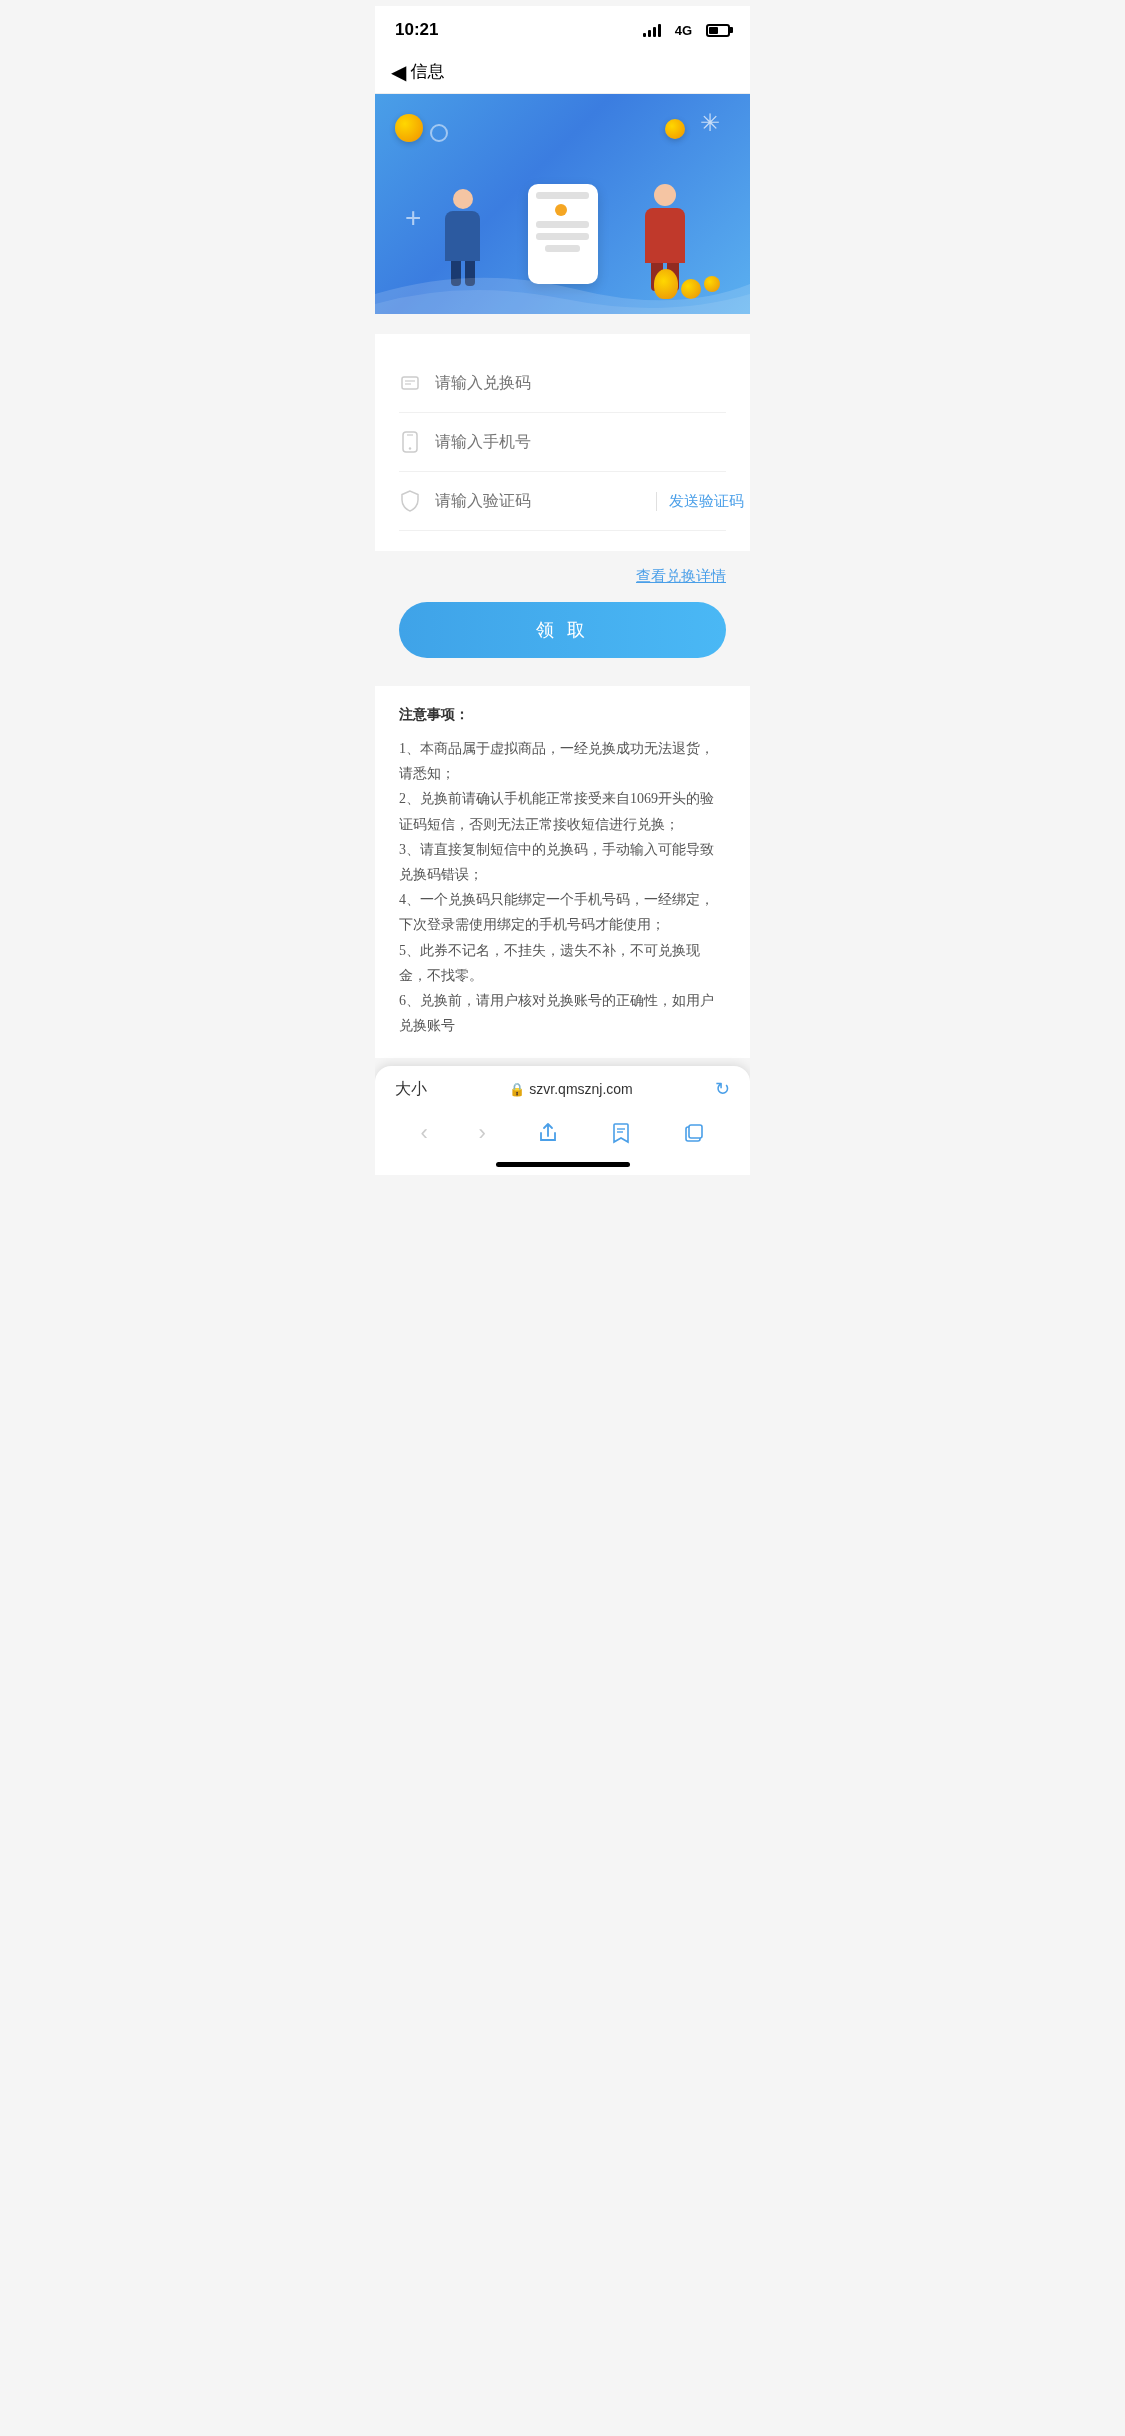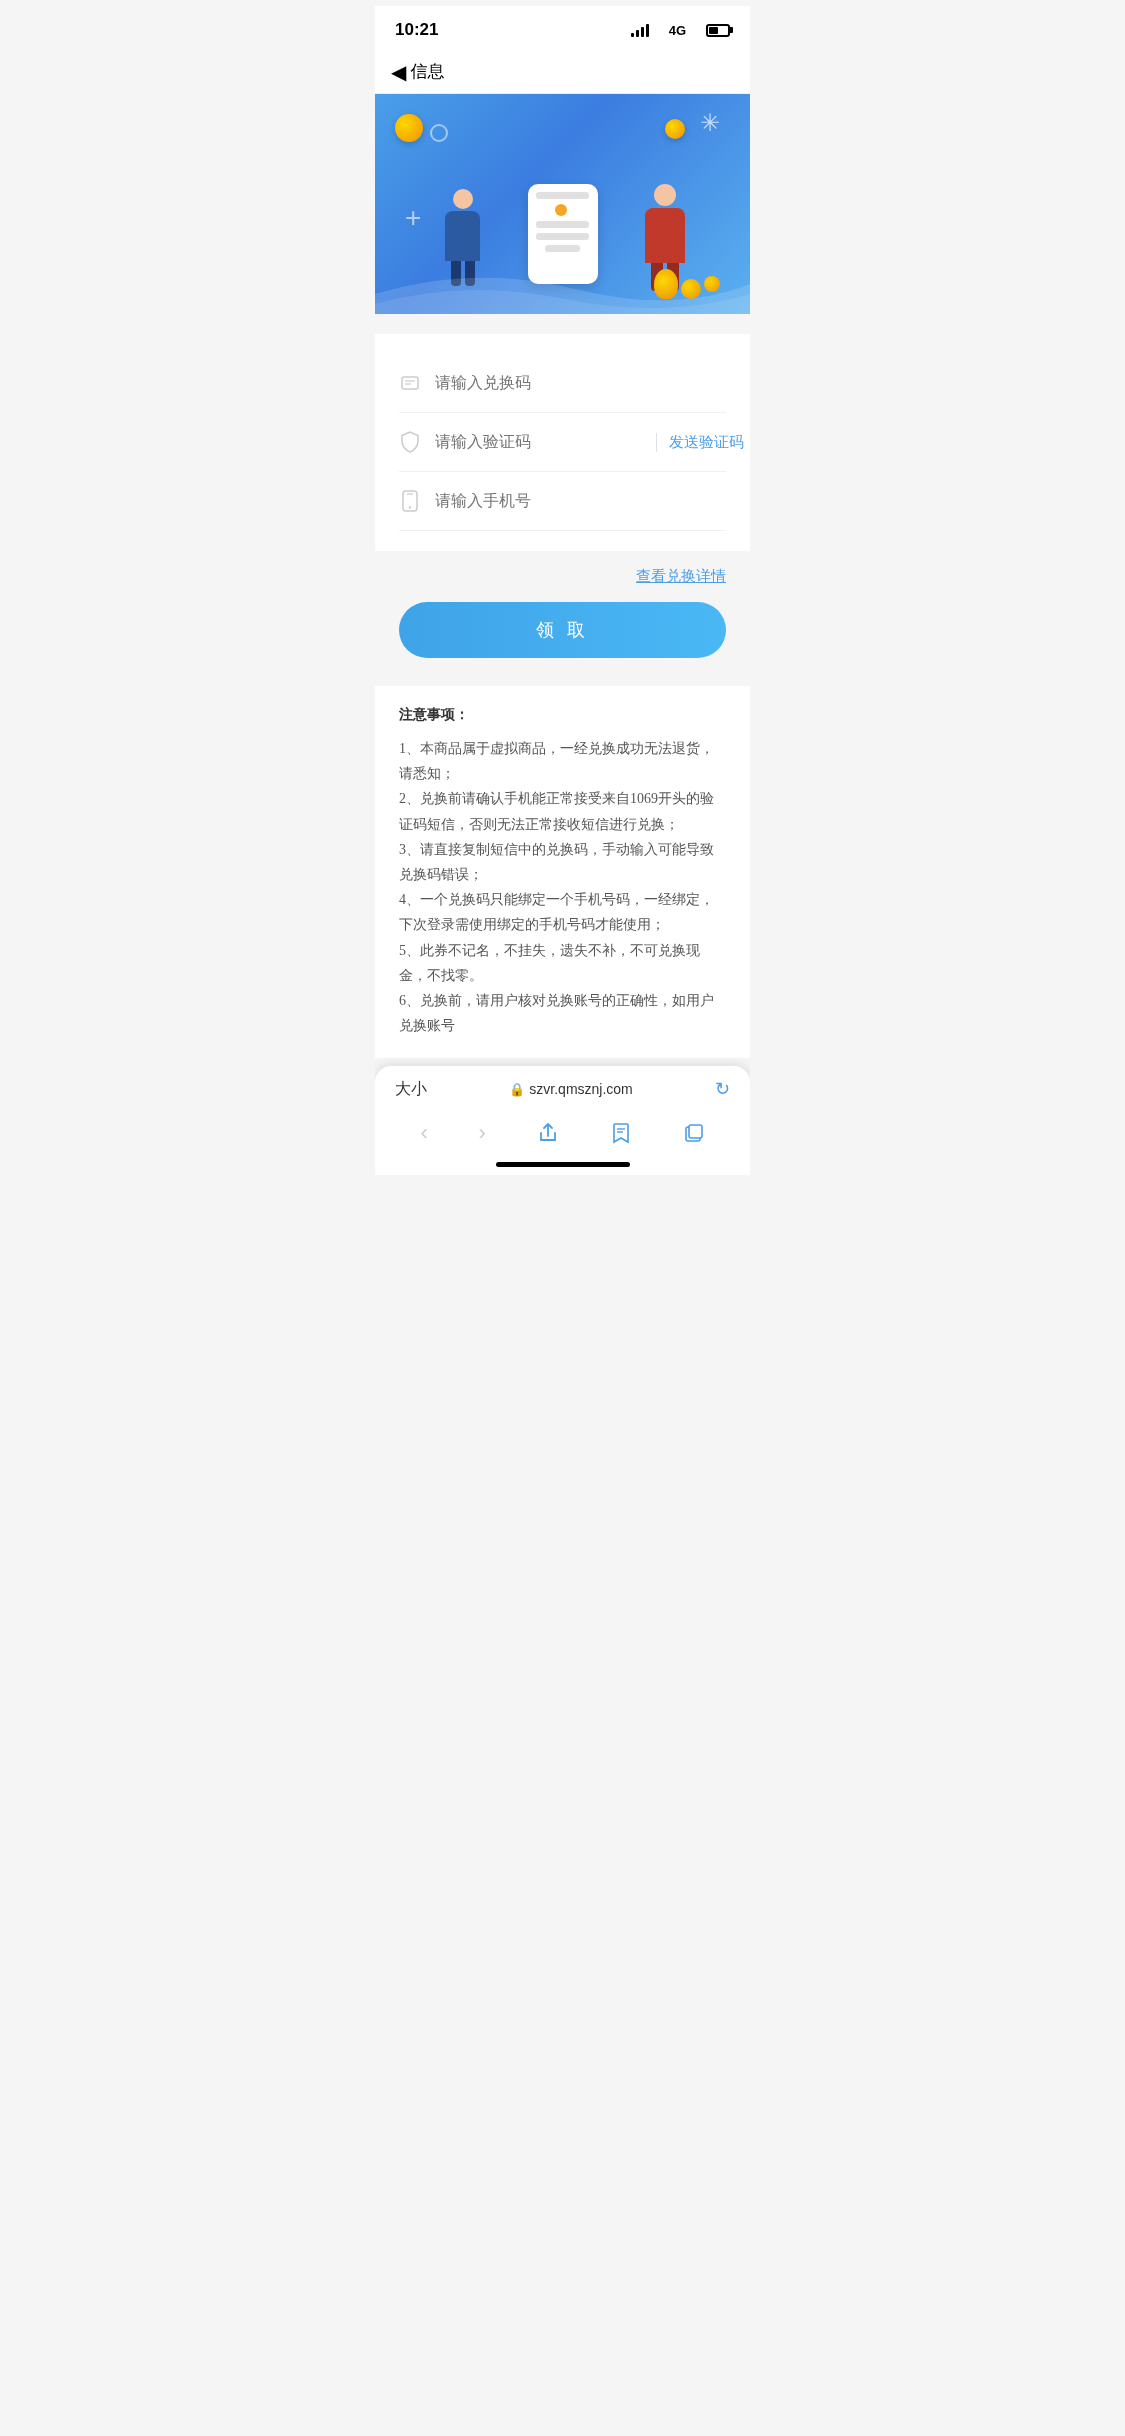--- a/index.html
+++ b/index.html
@@ -24,21 +24,21 @@
       margin-top: 6px;
     }
     .status-time {
       font-size: 17px;
       font-weight: 600;
       color: #000;
     }
     .status-icons {
       display: flex;
       align-items: center;
-      gap: 20px;
+      gap: 14px;
     }
     .signal-bars {
       display: flex;
       align-items: flex-end;
       gap: 2px;
       height: 14px;
     }
     .signal-bar {
       background: #000;
       border-radius: 1px;
@@ -519,37 +519,37 @@
         <rect x="2" y="4" width="16" height="12" rx="2" stroke="#ccc" stroke-width="1.5"></rect>
         <line x1="5" y1="8" x2="15" y2="8" stroke="#ccc" stroke-width="1.2"></line>
         <line x1="5" y1="11" x2="11" y2="11" stroke="#ccc" stroke-width="1.2"></line>
       </svg>
     </div>
     <input class="input-field" type="text" placeholder="请输入兑换码" style="">
   </div>
 
   <div class="input-row">
     <div class="input-icon">
-      <svg width="20" height="22" viewBox="0 0 20 22" fill="none">
-        <path d="M10 1L2 4.5V10C2 15 5.5 19.5 10 21C14.5 19.5 18 15 18 10V4.5L10 1Z" stroke="#ccc" stroke-width="1.5"></path>
-      </svg>
-    </div>
-    <input class="input-field" type="text" placeholder="请输入验证码" style="">
-    <button class="send-code-btn">发送验证码</button>
-  </div>
-
-  <div class="input-row">
-    <div class="input-icon">
       <svg width="18" height="22" viewBox="0 0 18 22" fill="none">
         <rect x="2" y="1" width="14" height="20" rx="3" stroke="#ccc" stroke-width="1.5"></rect>
         <circle cx="9" cy="17.5" r="1.2" fill="#ccc"></circle>
         <line x1="6" y1="4" x2="12" y2="4" stroke="#ccc" stroke-width="1.2"></line>
       </svg>
     </div>
     <input class="input-field" type="tel" placeholder="请输入手机号" style="">
+  </div>
+
+  <div class="input-row">
+    <div class="input-icon">
+      <svg width="20" height="22" viewBox="0 0 20 22" fill="none">
+        <path d="M10 1L2 4.5V10C2 15 5.5 19.5 10 21C14.5 19.5 18 15 18 10V4.5L10 1Z" stroke="#ccc" stroke-width="1.5"></path>
+      </svg>
+    </div>
+    <input class="input-field" type="text" placeholder="请输入验证码" style="">
+    <button class="send-code-btn">发送验证码</button>
   </div>
 </div>
 
 <div class="action-area">
   <span class="view-detail-link">查看兑换详情</span>
   <button class="submit-btn">领 取</button>
 </div>
 
 <div class="notice-section">
   <div class="notice-title">注意事项：</div>

